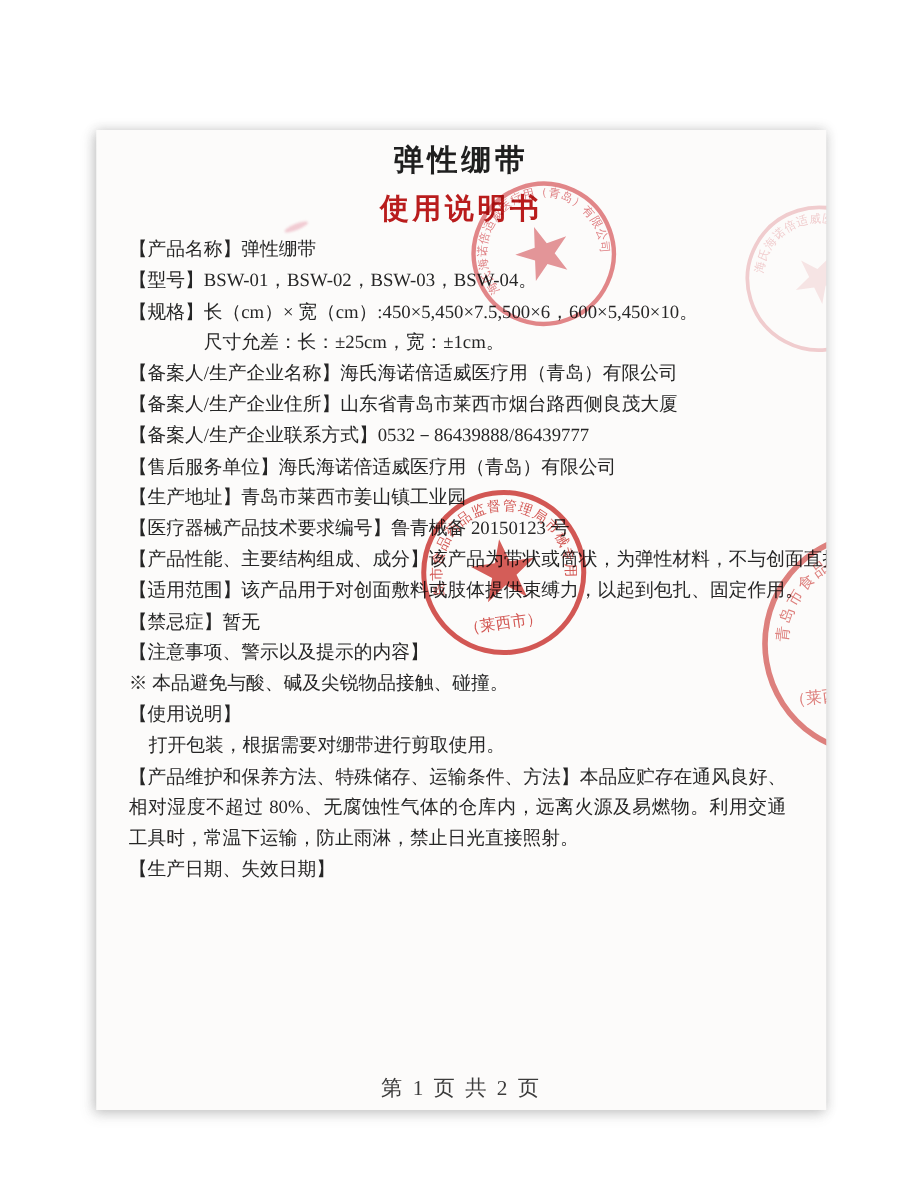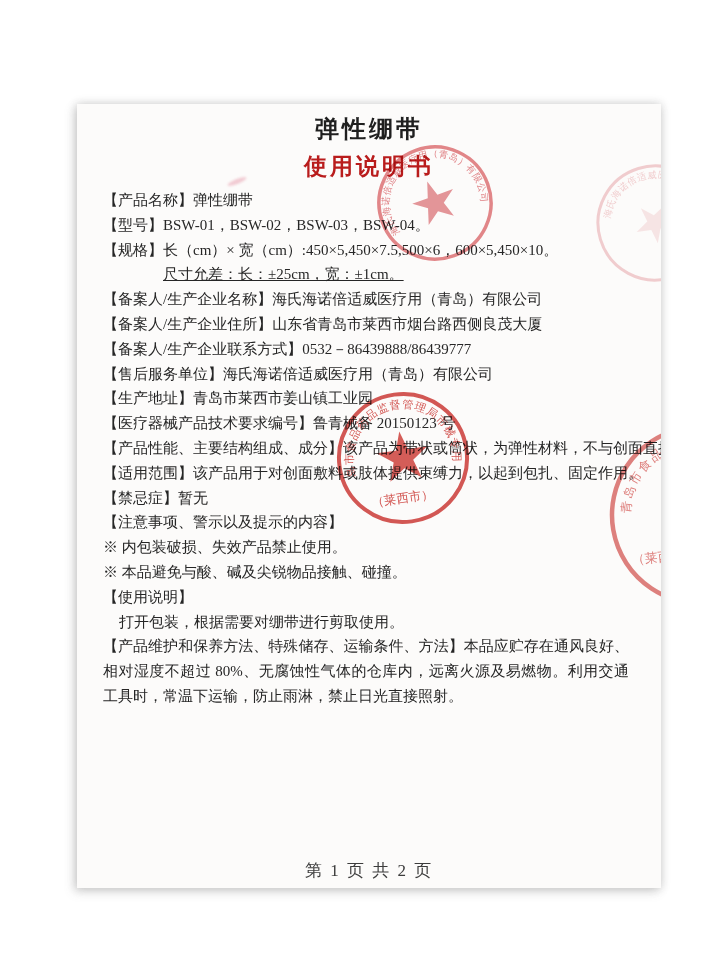--- a/index.html
+++ b/index.html
@@ -22,21 +22,21 @@
   .doc-subtitle{
     position:absolute;top:48px;left:0;width:100%;
     text-align:center;font-size:23px;font-weight:600;color:#b91c1c;
     letter-spacing:3px;line-height:30px;
   }
   .doc-body{
     position:absolute;left:26px;top:84px;width:526px;
     font-size:15px;color:#262626;
   }
   .line{line-height:24.8px;height:24.8px;white-space:nowrap;}
-  .line.indent-l{padding-left:60px;text-decoration:underline;}
+  .line.indent-l{padding-left:60px;}
   .line.indent-s{padding-left:16px;}
   .para{line-height:24.8px;text-align:justify;color:#262626;}
   .page-footer{
     position:absolute;left:0;top:755px;width:100%;text-align:center;
     font-size:17px;color:#3c3c3c;letter-spacing:2px;
   }
   .stamp{position:absolute;mix-blend-mode:multiply;}
   .stamp text{font-family:"Liberation Serif","DejaVu Serif",serif;}
   #stamp-company{left:283px;top:24px;opacity:0.85;}
   #stamp-company-faint{left:503px;top:44px;opacity:0.5;}
@@ -66,25 +66,25 @@
     <div class="line">【备案人/生产企业名称】海氏海诺倍适威医疗用（青岛）有限公司</div>
     <div class="line">【备案人/生产企业住所】山东省青岛市莱西市烟台路西侧良茂大厦</div>
     <div class="line">【备案人/生产企业联系方式】0532－86439888/86439777</div>
     <div class="line">【售后服务单位】海氏海诺倍适威医疗用（青岛）有限公司</div>
     <div class="line">【生产地址】青岛市莱西市姜山镇工业园</div>
     <div class="line">【医疗器械产品技术要求编号】鲁青械备 20150123 号</div>
     <div class="line">【产品性能、主要结构组成、成分】该产品为带状或筒状，为弹性材料，不与创面直接接触。</div>
     <div class="line">【适用范围】该产品用于对创面敷料或肢体提供束缚力，以起到包扎、固定作用。</div>
     <div class="line">【禁忌症】暂无</div>
     <div class="line">【注意事项、警示以及提示的内容】</div>
-    <div class="line">※ 内包装破损、失效产品禁止使用。</div>
     <div class="line">※ 本品避免与酸、碱及尖锐物品接触、碰撞。</div>
     <div class="line">【使用说明】</div>
     <div class="line indent-s">打开包装，根据需要对绷带进行剪取使用。</div>
     <div class="para">【产品维护和保养方法、特殊储存、运输条件、方法】本品应贮存在通风良好、相对湿度不超过 80%、无腐蚀性气体的仓库内，远离火源及易燃物。利用交通工具时，常温下运输，防止雨淋，禁止日光直接照射。</div>
+    <div class="line">【生产日期、失效日期】</div>
   </div>
 
   <div class="page-footer">第 1 页 共 2 页</div>
 
   <svg id="stamp-company" class="stamp" width="150" height="150" viewBox="-75 -75 150 150">
     <g transform="rotate(-20)" fill="none" stroke="#e07377">
       <circle cx="0" cy="0" r="56" stroke-width="3.5"></circle>
       <polygon transform="scale(0.95)" stroke="none" fill="#e2858a" points="0,-24 5.4,-7.4 22.8,-7.4 8.8,2.8 14.1,19.4 0,9.2 -14.1,19.4 -8.8,2.8 -22.8,-7.4 -5.4,-7.4"></polygon>
       <path id="ringA" d="M -43.2,15.7 A 46,46 0 1 1 43.2,15.7" stroke="none"></path>
       <text font-size="9.3" fill="#dd6b70" stroke="none" text-anchor="middle" letter-spacing="0.5">

